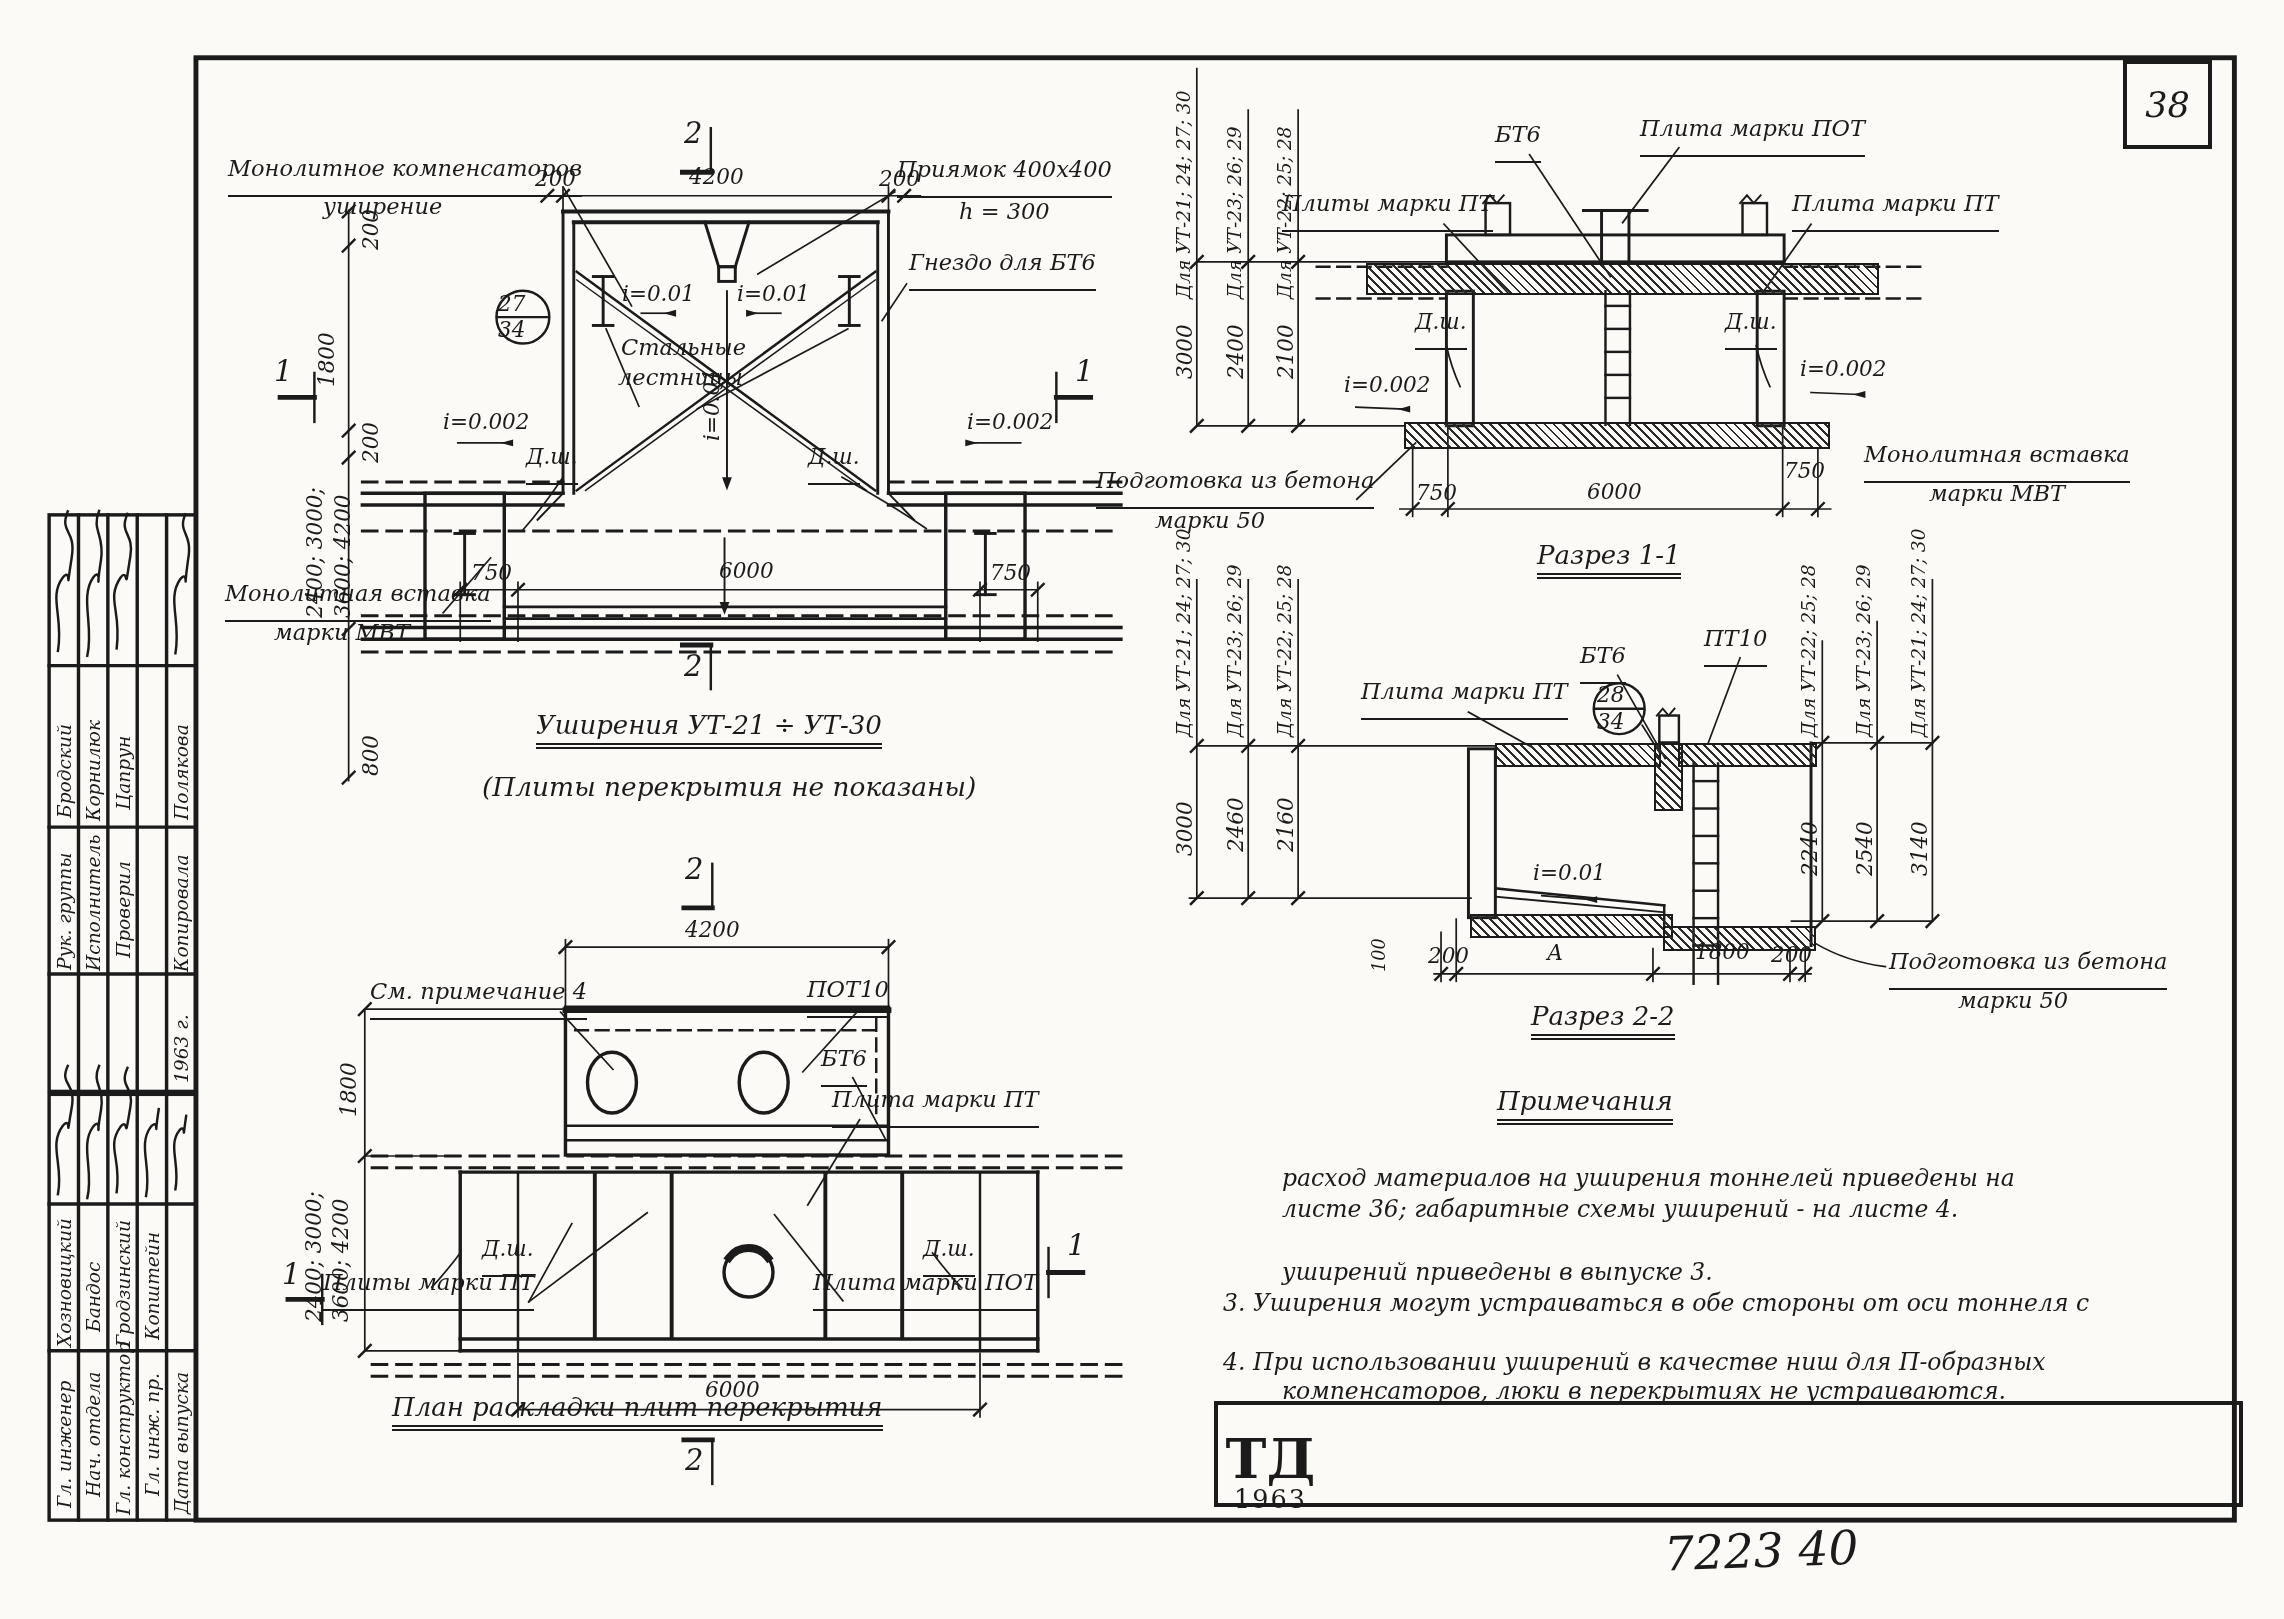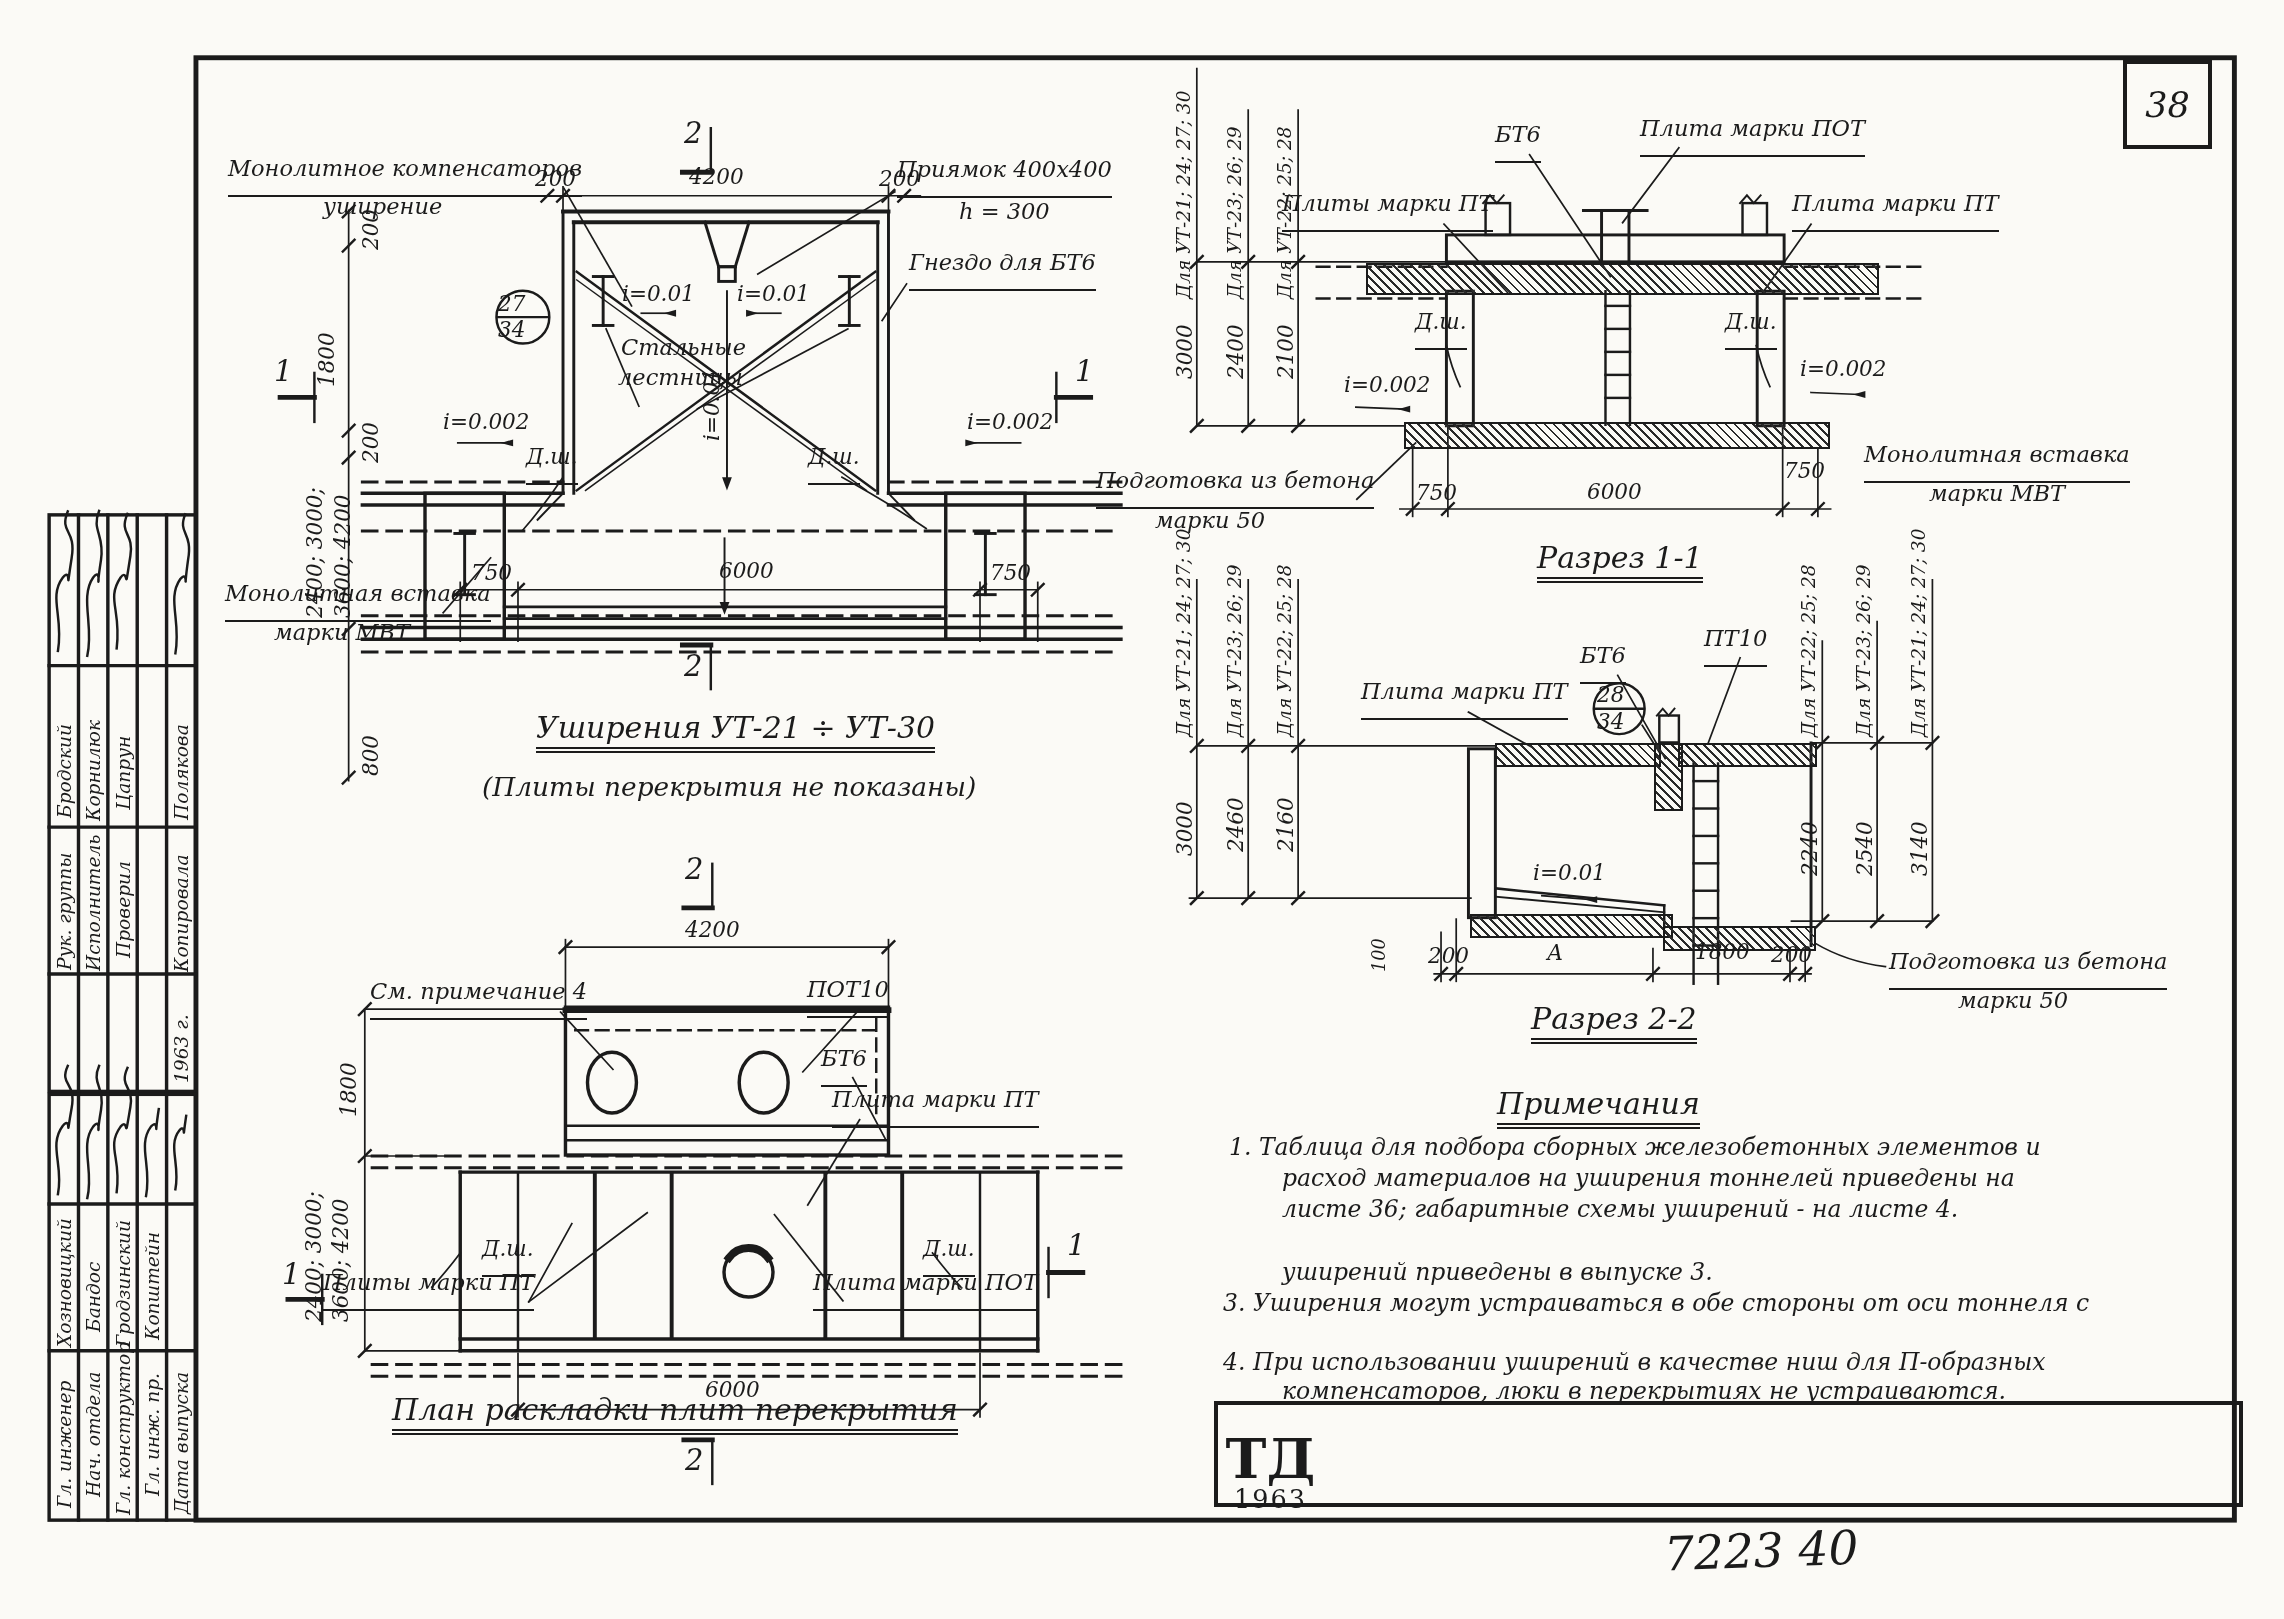--- a/index.html
+++ b/index.html
@@ -2,21 +2,21 @@
 <html style="font-size:7.8px"><head>
 <meta charset="utf-8">
 <style>
   html,body{margin:0;padding:0;background:#e8e6e0;}
   #sheet{position:relative;width:2284px;height:1619px;background:#fbfaf6;overflow:hidden;
          font-family:"DejaVu Serif",serif;color:#1b1b1b;}
   svg.lines{position:absolute;left:0;top:0;}
   .lbl{position:absolute;font-style:italic;font-size:22.5px;white-space:nowrap;line-height:1.05;color:#1b1b1b;}
   .dim{font-size:21.5px;}
   .sm{font-size:18.6px;}
-  .big{font-size:30px;}
+  .big{font-size:26px;}
   .u{border-bottom:2.4px solid #1b1b1b;padding-bottom:14px;}
   .u2{border-bottom:6.9px double #1b1b1b;padding-bottom:3.4px;}
   .rot{transform:rotate(-90deg);transform-origin:0 0;}
   .hatch{position:absolute;border:2.4px solid #1b1b1b;
          background:repeating-linear-gradient(45deg,transparent 0 4.4px,#2a2a2a 4.4px 6.4px);}
   .flagnum{font-size:29px;font-style:italic;}
   .pagebox{position:absolute;left:2123px;top:60px;width:81px;height:81px;border:4.4px solid #1b1b1b;
            display:flex;align-items:center;justify-content:center;font-size:35px;font-style:italic;}
   
   .tb{position:absolute;border:4.9px solid #1b1b1b;display:flex;align-items:stretch;}
@@ -556,21 +556,20 @@
 <div class="lbl dim rot" style="left:1370px;top:972px;font-size:17.6px">100</div>
 <div class="lbl dim" style="left:1428px;top:945px">200</div>
 <div class="lbl dim" style="left:1547px;top:942px">А</div>
 <div class="lbl dim" style="left:1695px;top:941px">1800</div>
 <div class="lbl dim" style="left:1771px;top:944px">200</div>
 <div class="lbl u" style="left:1889px;top:950px">Подготовка  из  бетона</div>
 <div class="lbl" style="left:1958px;top:989px">марки  50</div>
 <div class="lbl big u2" style="left:1531px;top:1003px">Разрез  2-2</div>
 
 <div class="lbl big u2" style="left:1497px;top:1088px">Примечания</div>
-<div class="lbl mono-note" style="left:1229px;top:1135px">1. Таблица  для  подбора  сборных  железобетонных  элементов  и</div>
 <div class="lbl mono-note" style="left:1282px;top:1166px">расход  материалов  на  уширения  тоннелей  приведены  на</div>
 <div class="lbl mono-note" style="left:1282px;top:1197px">листе  36;  габаритные  схемы  уширений - на  листе  4.</div>
 <div class="lbl mono-note" style="left:1282px;top:1260px">уширений  приведены  в  выпуске  3.</div>
 <div class="lbl mono-note" style="left:1223px;top:1291px">3. Уширения  могут  устраиваться  в  обе  стороны  от  оси  тоннеля  с</div>
 <div class="lbl mono-note" style="left:1223px;top:1350px">4. При  использовании  уширений  в  качестве  ниш  для  П-образных</div>
 <div class="lbl mono-note" style="left:1282px;top:1379px">компенсаторов,  люки  в  перекрытиях  не  устраиваются.</div>
 
 <div class="lbl sm rot" style="left:55px;top:818px">Бродский</div>
 <div class="lbl sm rot" style="left:84px;top:821px">Корнилюк</div>
 <div class="lbl sm rot" style="left:114px;top:810px">Цапрун</div>

